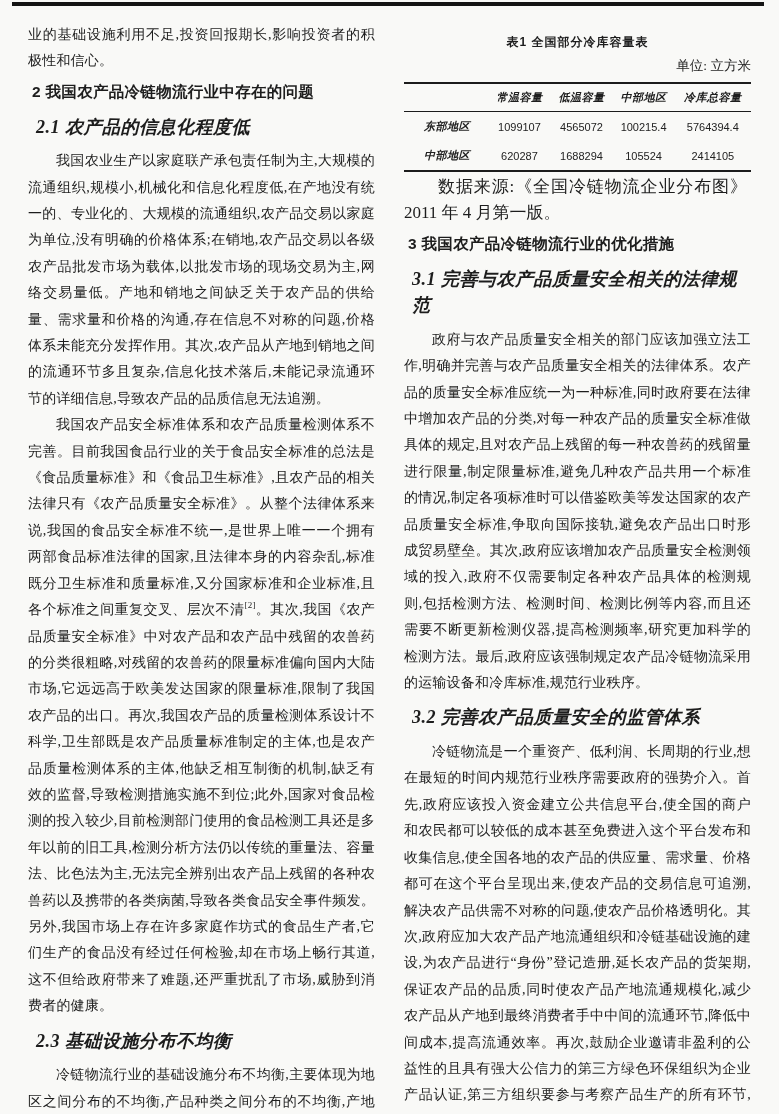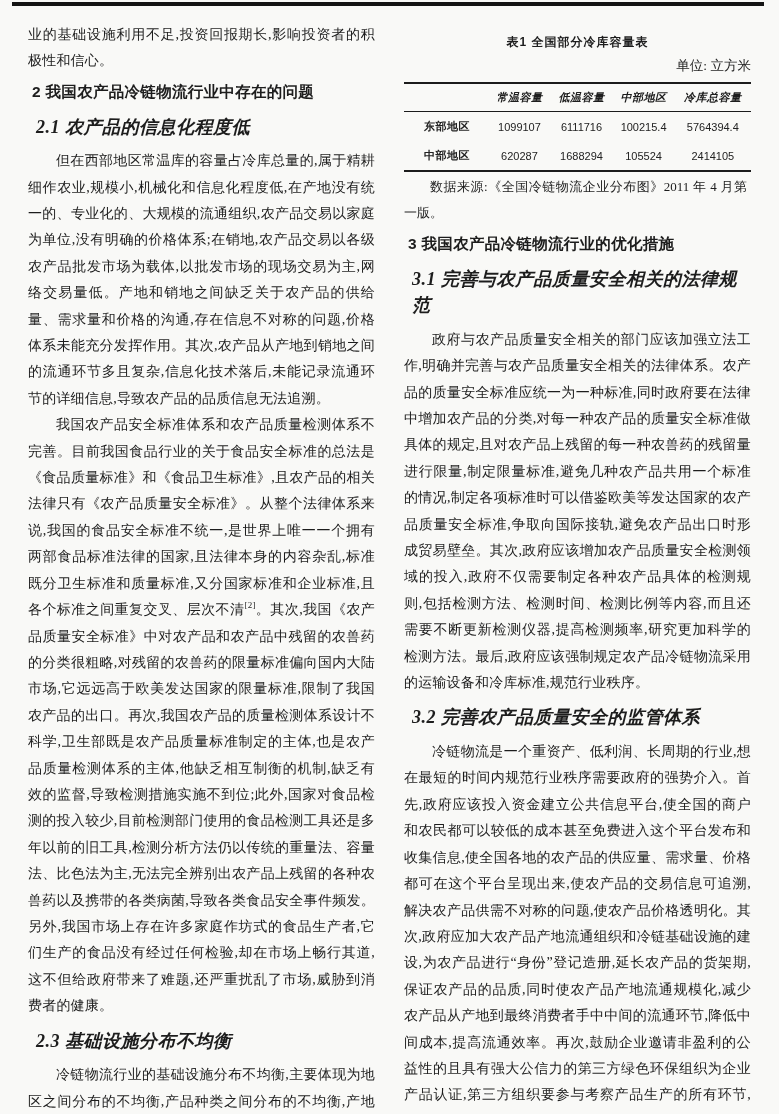--- a/index.html
+++ b/index.html
@@ -56,41 +56,41 @@
     font-weight:bold; font-style:italic;
     padding:6px 2px; letter-spacing:0.5px;
   }
   table.cap-table td {
     padding:7px 2px; text-align:center;
     font-family:"Liberation Sans","DejaVu Sans",sans-serif;
     font-size:11px; color:#222;
   }
   table.cap-table td.row-label {
     font-family:"Liberation Serif","DejaVu Serif",serif;
-    font-weight:bold; text-align:left; padding-left:20px;
+    font-style:italic; font-weight:bold; text-align:left; padding-left:20px;
     letter-spacing:0.5px;
   }
   .tbl-src {
-    font-size:13px; line-height:26.4px; text-align:justify;
+    font-size:17px; line-height:26.4px; text-align:justify;
     text-indent:2em; margin:2px 4px 0 0;
   }
 </style>
 </head>
 <body>
 
 <div class="page">
   <div class="top-rule"></div>
 
   <div class="columns">
 
     <div class="col">
       <p class="body-p">业的基础设施利用不足,投资回报期长,影响投资者的积极性和信心。</p>
       <h2 class="sec-h">2 我国农产品冷链物流行业中存在的问题</h2>
       <h3 class="sub-h">2.1 农产品的信息化程度低</h3>
-      <p class="body-p indent">但在西部地区常温库的容量占冷库总量的,属于精耕细作农业,规模小,机械化和信息化程度低,在产地没有统一的、专业化的、大规模的流通组织,农产品交易以家庭为单位,没有明确的价格体系;在销地,农产品交易以各级农产品批发市场为载体,以批发市场的现场交易为主,网络交易量低。产地和销地之间缺乏关于农产品的供给量、需求量和价格的沟通,存在信息不对称的问题,价格体系未能充分发挥作用。其次,农产品从产地到销地之间的流通环节多且复杂,信息化技术落后,未能记录流通环节的详细信息,导致农产品的品质信息无法追溯。</p>
+      <p class="body-p indent">我国农业生产以家庭联产承包责任制为主,大规模的流通组织,规模小,机械化和信息化程度低,在产地没有统一的、专业化的、大规模的流通组织,农产品交易以家庭为单位,没有明确的价格体系;在销地,农产品交易以各级农产品批发市场为载体,以批发市场的现场交易为主,网络交易量低。产地和销地之间缺乏关于农产品的供给量、需求量和价格的沟通,存在信息不对称的问题,价格体系未能充分发挥作用。其次,农产品从产地到销地之间的流通环节多且复杂,信息化技术落后,未能记录流通环节的详细信息,导致农产品的品质信息无法追溯。</p>
       <p class="body-p indent"><span>我国农产品安全标准体系和农产品质量检测体系不完善。目前我国食品行业的关于食品安全标准的总法是《食品质量标准》和《食品卫生标准》,且农产品的相关法律只有《农产品质量安全标准》。从整个法律体系来说,我国的食品安全标准不统一,是世界上唯一一个拥有两部食品标准法律的国家,且法律本身的内容杂乱,标准既分卫生标准和质量标准,又分国家标准和企业标准,且各个标准之间重复交叉、层次不清</span><sup class="cite">[2]</sup><span>。其次,我国《农产品质量安全标准》中对农产品和农产品中残留的农兽药的分类很粗略,对残留的农兽药的限量标准偏向国内大陆市场,它远远高于欧美发达国家的限量标准,限制了我国农产品的出口。再次,我国农产品的质量检测体系设计不科学,卫生部既是农产品质量标准制定的主体,也是农产品质量检测体系的主体,他缺乏相互制衡的机制,缺乏有效的监督,导致检测措施实施不到位;此外,国家对食品检测的投入较少,目前检测部门使用的食品检测工具还是多年以前的旧工具,检测分析方法仍以传统的重量法、容量法、比色法为主,无法完全辨别出农产品上残留的各种农兽药以及携带的各类病菌,导致各类食品安全事件频发。另外,我国市场上存在许多家庭作坊式的食品生产者,它们生产的食品没有经过任何检验,却在市场上畅行其道,这不但给政府带来了难题,还严重扰乱了市场,威胁到消费者的健康。</span></p>
       <h3 class="sub-h">2.3 基础设施分布不均衡</h3>
       <p class="body-p indent">冷链物流行业的基础设施分布不均衡,主要体现为地区之间分布的不均衡,产品种类之间分布的不均衡,产地和销地之间分布的不均衡。以冷库容量为例,我国部分冷库容量的分布情况如表 1 所示,从冷库总量来说,东部地区冷库容量远远高于西部地区,东部 11 个省冷库总量约占全国冷库总量的 56%,公路冷藏运输量占全国公路冷藏运输总量的 90%,且在东部地区低温冷库和超低温冷库占冷库总量的 80%,但在西部地区常温库的容量占冷库总量的 52.4%。其次,冷链物流的基础设施在各种农产品之间的分布不均衡,冷链物流在乳业和海鲜等附加值较高的领域发展比较完善,几乎可以实</p>
     </div>
 
     <div class="col">
 
       <div>
         <div class="tbl-caption">表1  全国部分冷库容量表</div>
         <div class="tbl-unit">单位: 立方米</div>
@@ -101,21 +101,21 @@
               <th>常温容量</th>
               <th>低温容量</th>
               <th>中部地区</th>
               <th>冷库总容量</th>
             </tr>
           </thead>
           <tbody>
             <tr>
               <td class="row-label">东部地区</td>
               <td>1099107</td>
-              <td>6111716</td>
+              <td>4565072</td>
               <td>100215.4</td>
               <td>5764394.4</td>
             </tr>
             <tr>
               <td class="row-label">中部地区</td>
               <td>620287</td>
               <td>1688294</td>
               <td>105524</td>
               <td>2414105</td>
             </tr>

